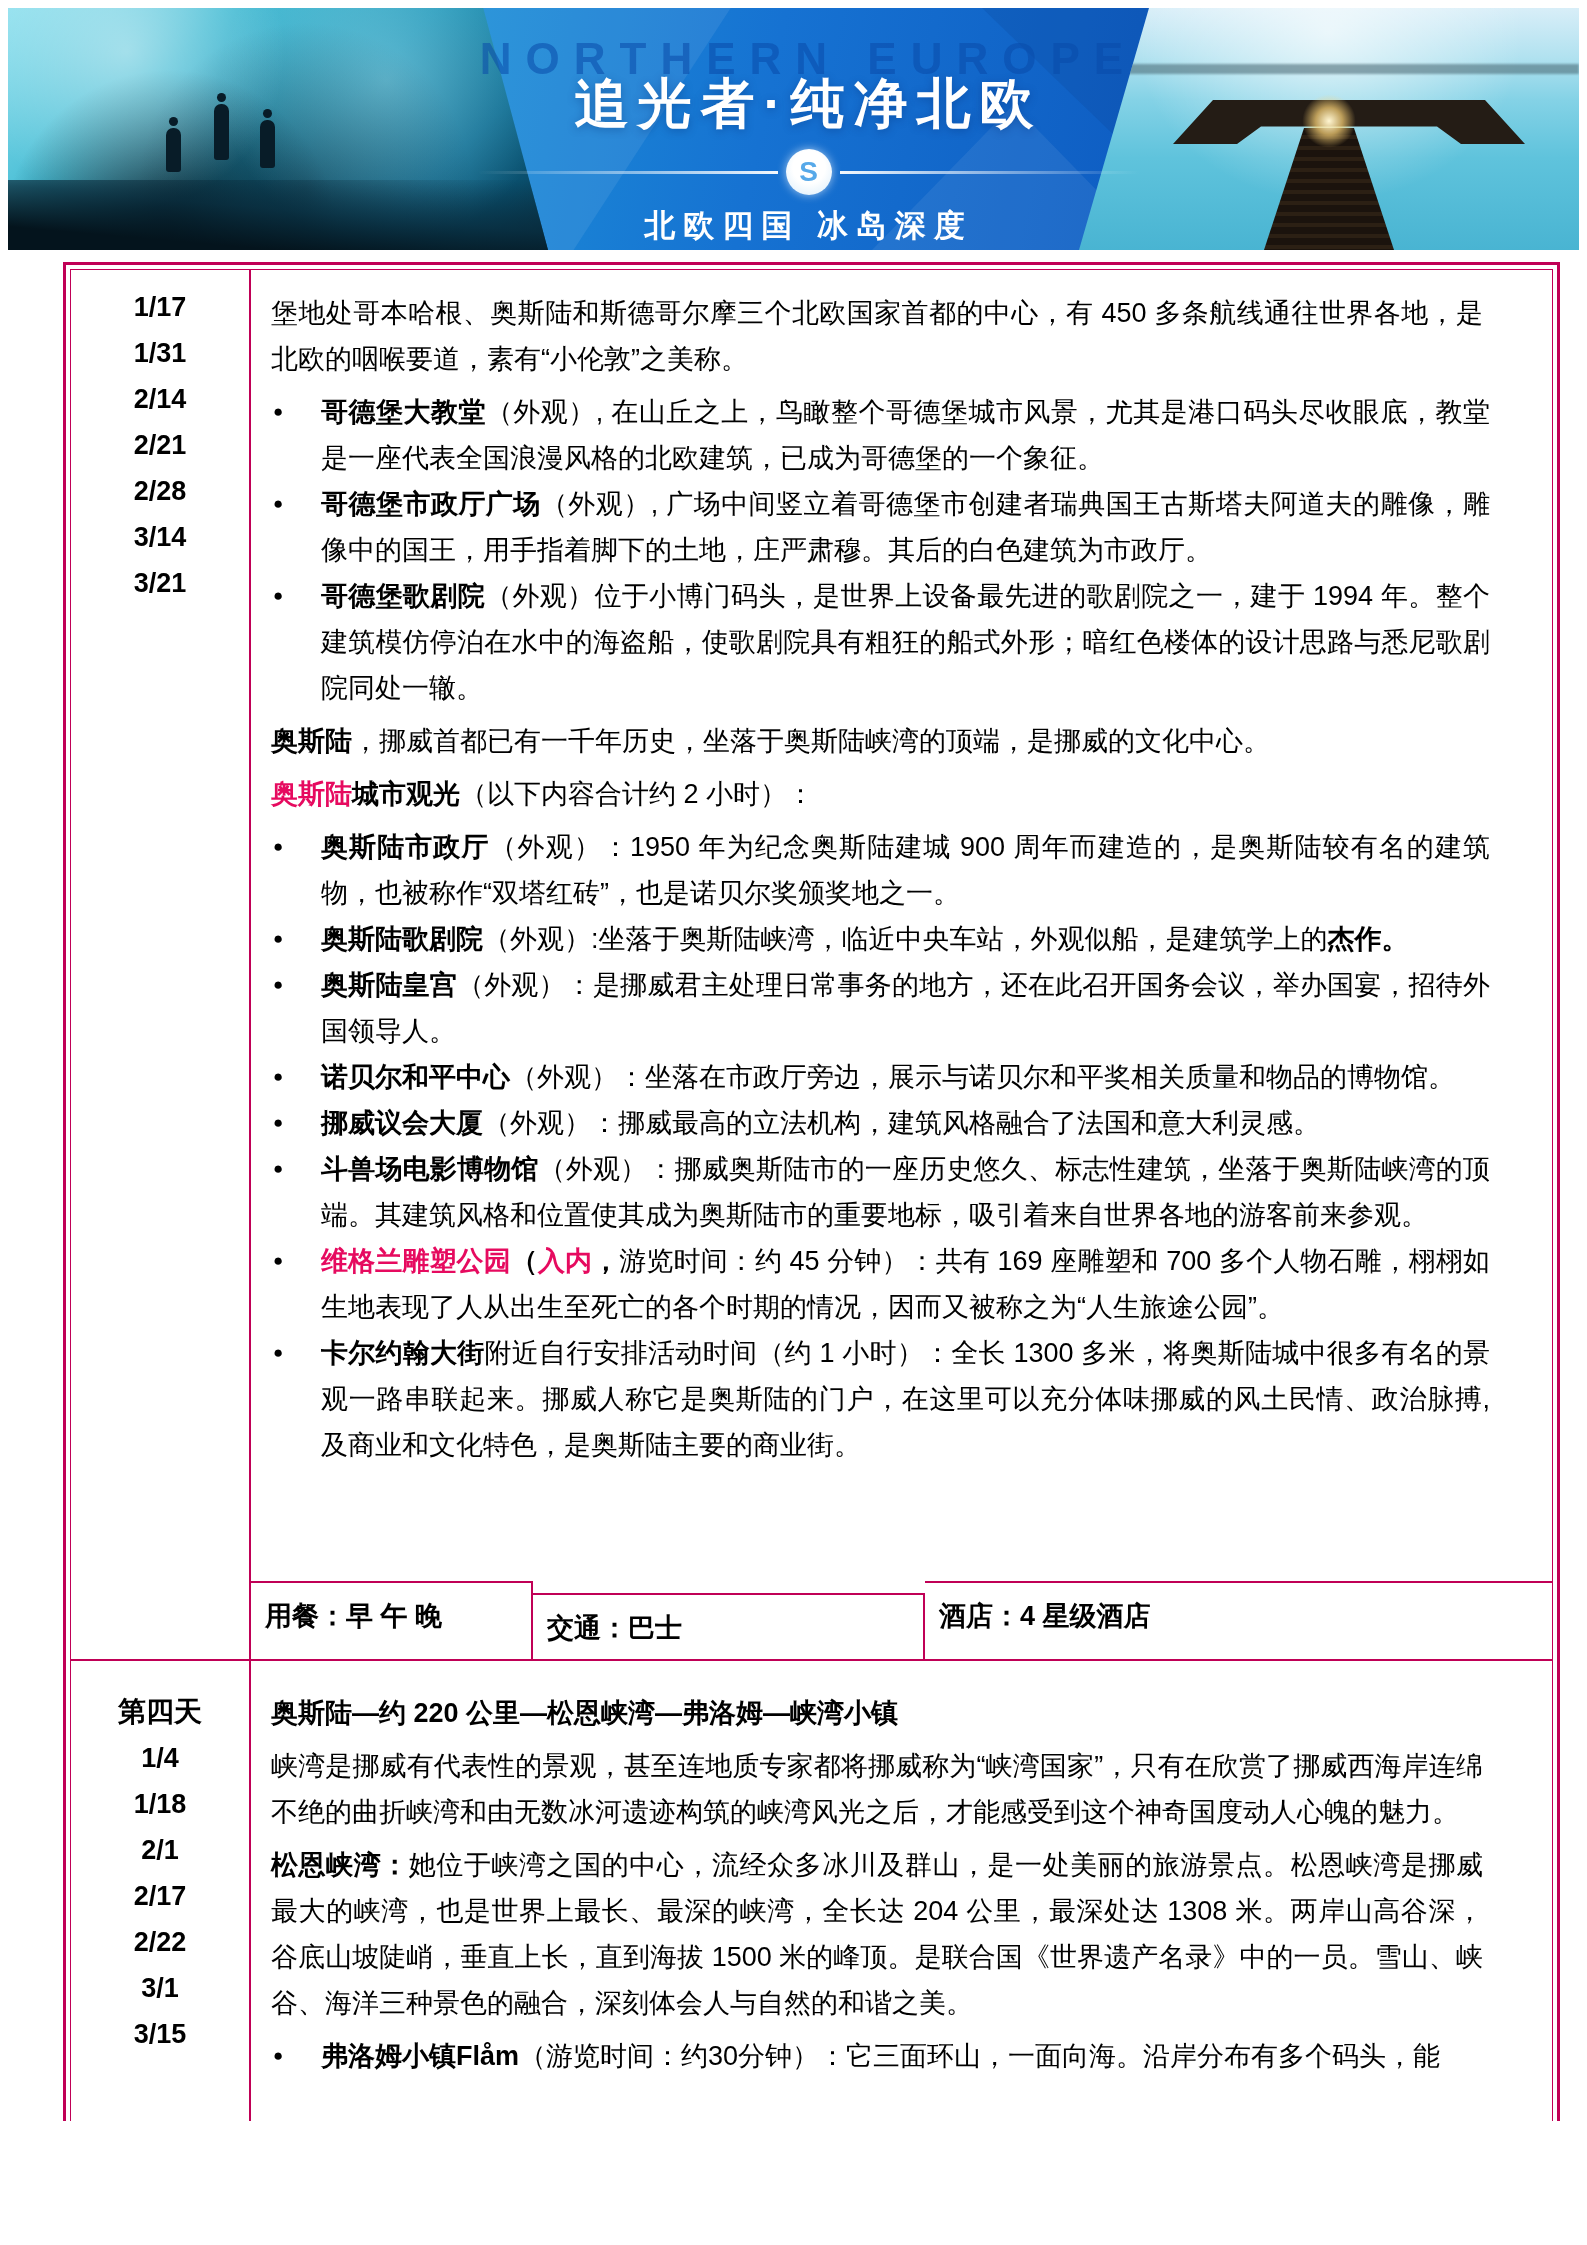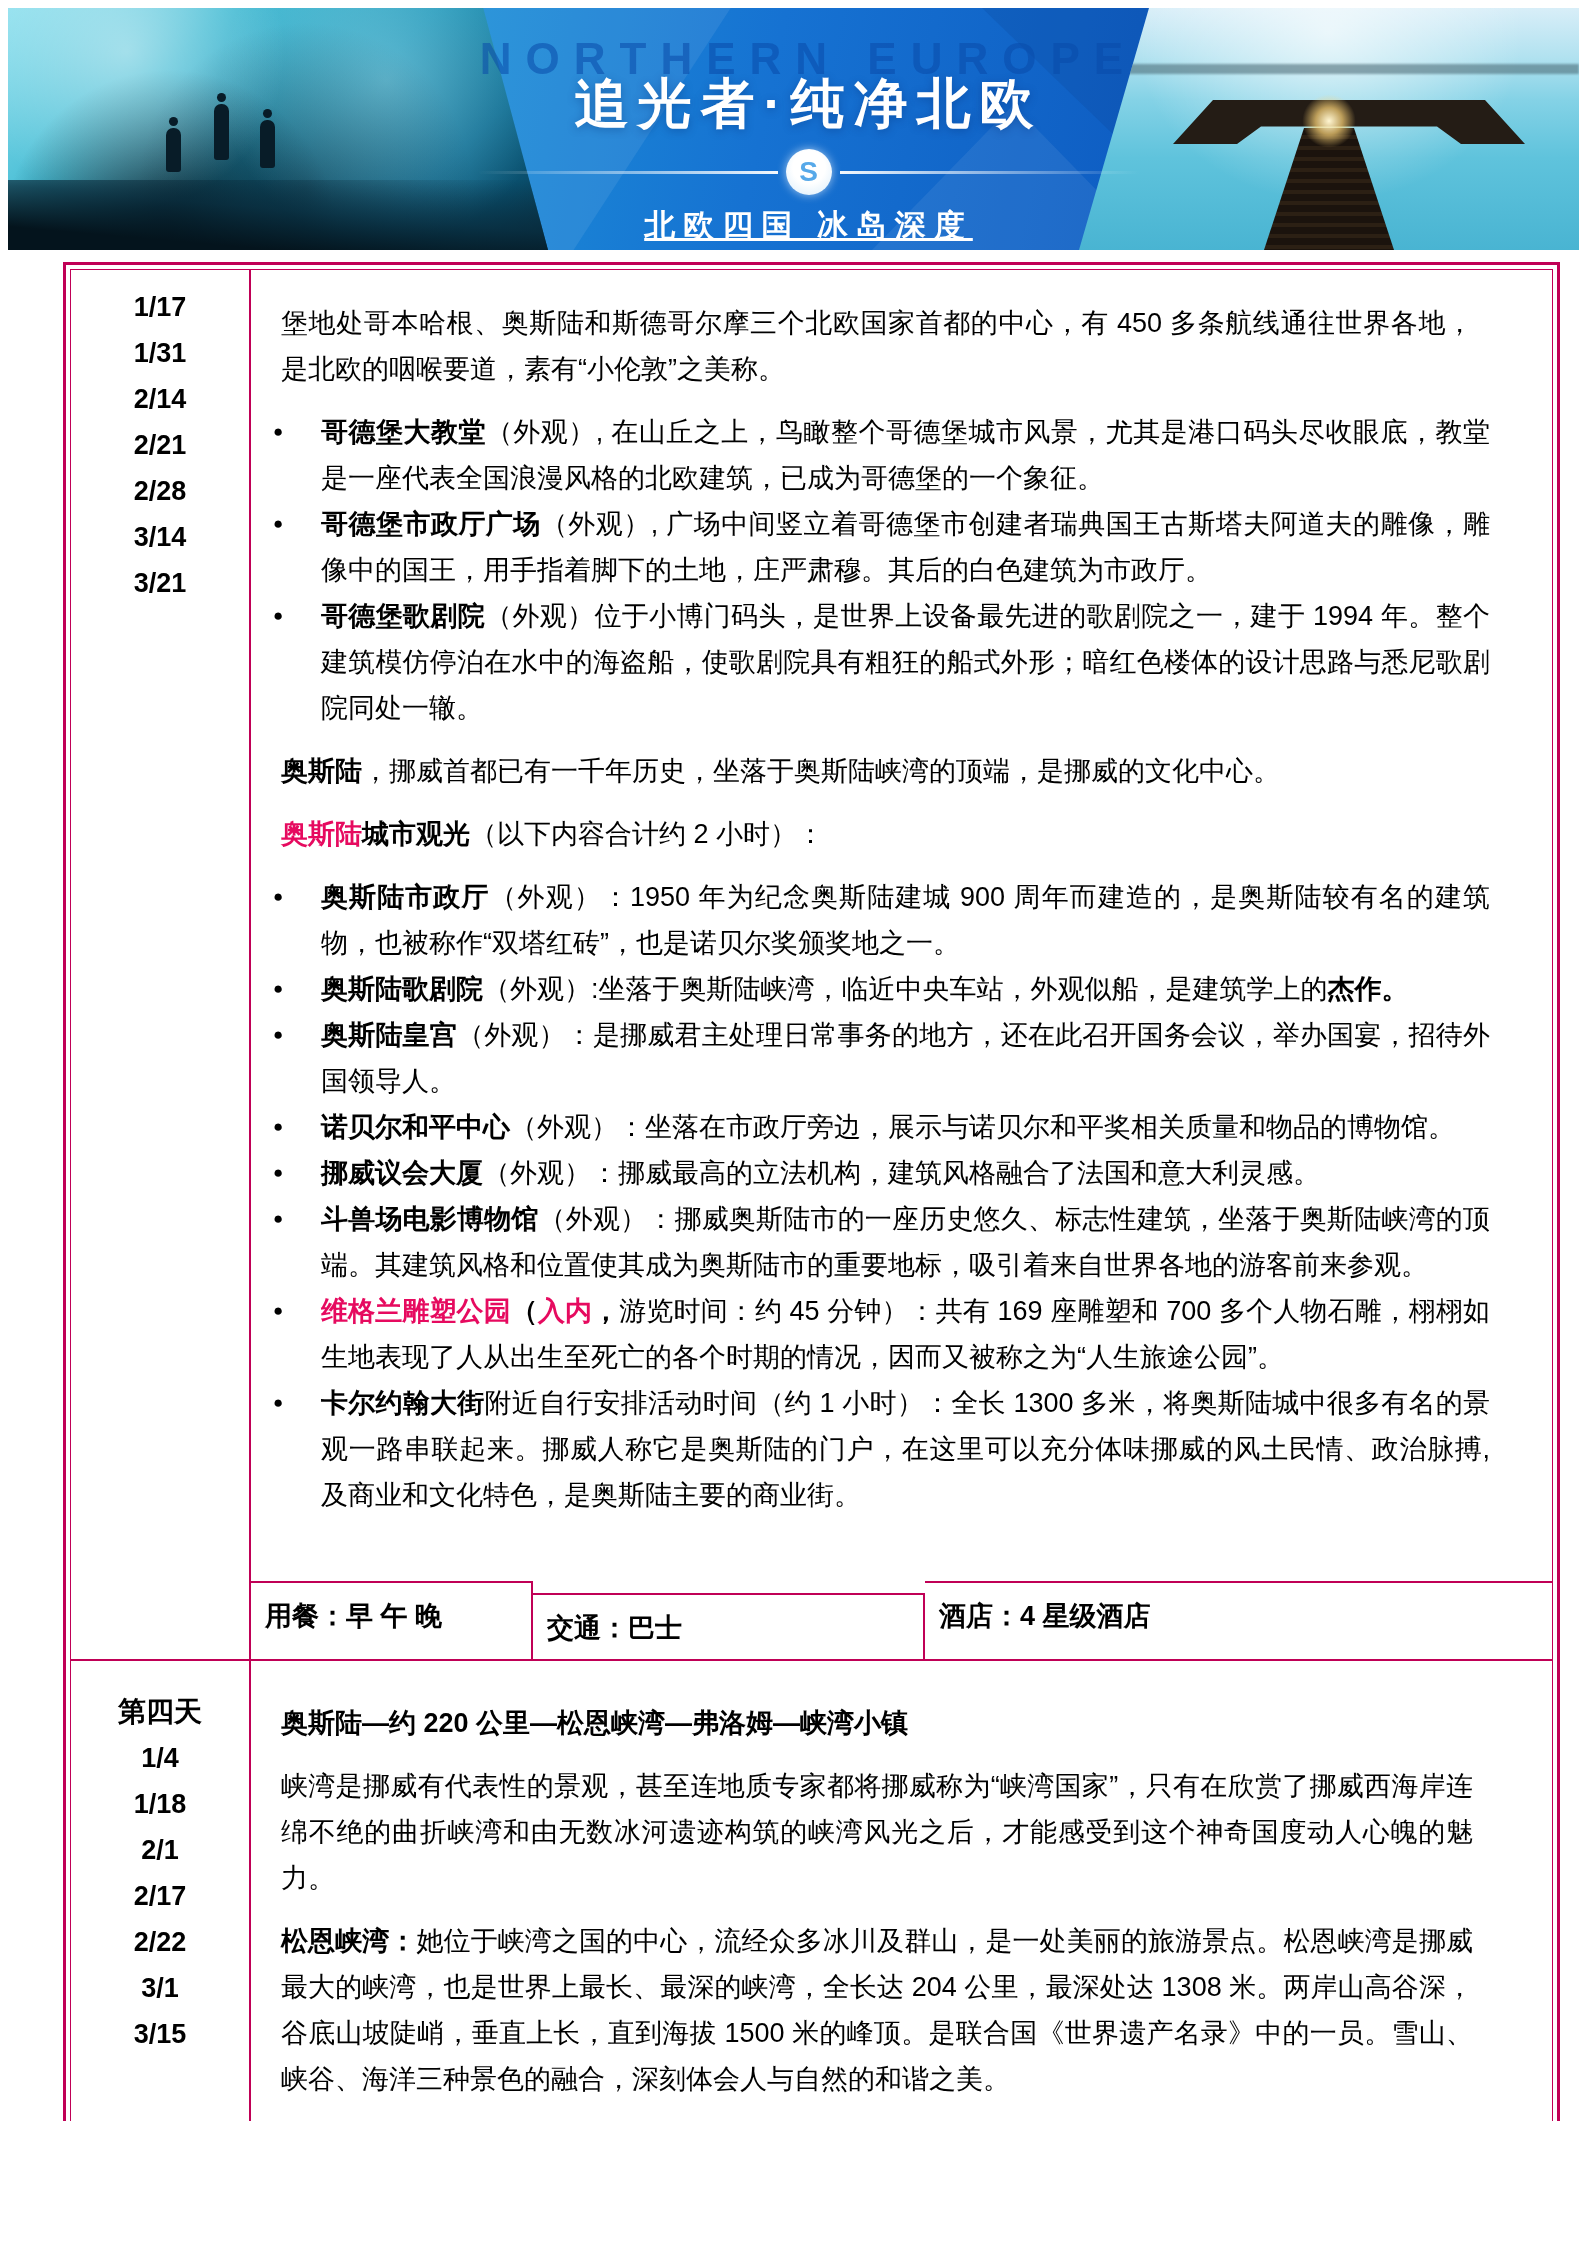--- a/index.html
+++ b/index.html
@@ -66,40 +66,40 @@
   .logo-row { margin-top:8px; display:flex; align-items:center; }
   .hline { width:300px; height:3px;
     background:linear-gradient(to right,rgba(255,255,255,0),rgba(255,255,255,0.95)); }
   .hline-r { transform:scaleX(-1); }
   .logo-circle { width:46px; height:46px; margin:0 8px; border-radius:50%;
     background:radial-gradient(circle at 50% 40%,#ffffff 45%,#d7ecfb 100%);
     display:flex; align-items:center; justify-content:center;
     box-shadow:0 0 10px rgba(255,255,255,0.6); }
   .logo-s { color:#57a9e9; font-size:28px; font-weight:900; line-height:1; }
   .subtitle { margin-top:10px; font-size:31px; font-weight:600; letter-spacing:8px;
-    white-space:nowrap;text-decoration:underline; }
+    white-space:nowrap; }
 
   
   :root { --pink:#c00056; }
   .itinerary-outer { position:absolute; left:63px; top:262px; width:1497px;
     border:3px solid var(--pink); border-bottom:none; }
   .itinerary-inner { margin:4px 4px 0 4px; border:1px solid var(--pink); border-bottom:none; }
   .grid { display:grid; grid-template-columns:180px 282px 392px 1fr;
     grid-template-rows:1311px 78px 462px; }
   .cell { overflow:hidden; }
   .c-dates   { grid-column:1; grid-row:1/3; border-right:2px solid var(--pink); padding-top:14px; }
   .c-main    { grid-column:2/5; grid-row:1; padding:13px 62px 0 13px; }
   .c-meal1   { grid-column:2; grid-row:2; border-top:2px solid var(--pink); border-right:2px solid var(--pink); }
   .c-meal2   { grid-column:3; grid-row:2; border-top:2px solid var(--pink); border-right:2px solid var(--pink);margin-top:12px; }
   .c-meal3   { grid-column:4; grid-row:2; border-top:2px solid var(--pink); }
   .c-d4dates { grid-column:1; grid-row:3; border-top:2px solid var(--pink); border-right:2px solid var(--pink); padding-top:28px; }
   .c-d4main  { grid-column:2/5; grid-row:3; border-top:2px solid var(--pink); padding:22px 62px 0 13px; }
 
   .txt, .txt p { font-size:27px; line-height:46px; color:#000; }
-  .txt p { margin:17px; text-align:justify; }
+  .txt p { margin:7px; text-align:justify; }
   .b { font-weight:bold; }
   .red { color:#e60a5f; font-weight:bold; }
   .gap-top { margin-top:46px; }
 
   ul.bullets { list-style:none; margin:0; padding:0; }
   ul.bullets li { position:relative; padding-left:57px; margin:0; text-align:justify;
     font-size:27px; line-height:46px; }
   .marker { position:absolute; left:9px; top:0; font-size:17px; line-height:46px; }
 
   .date-line { display:block; text-align:center; font-weight:bold;

